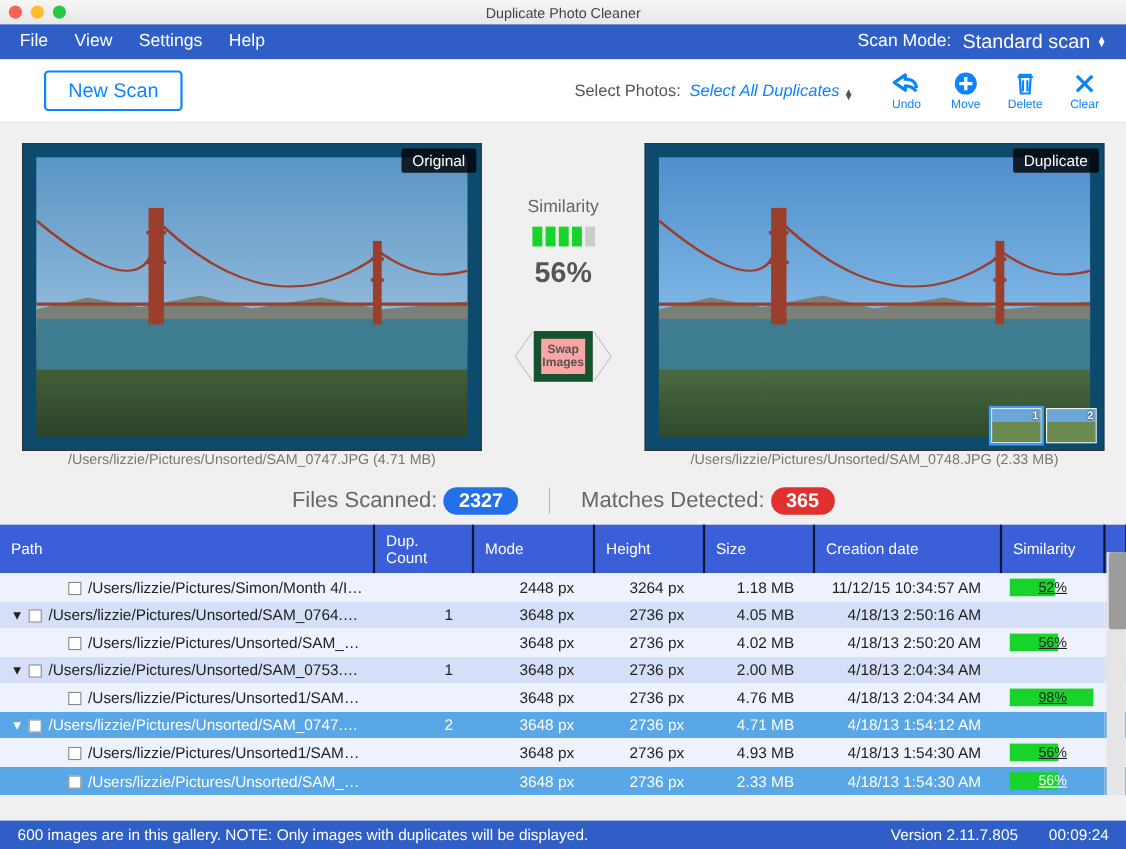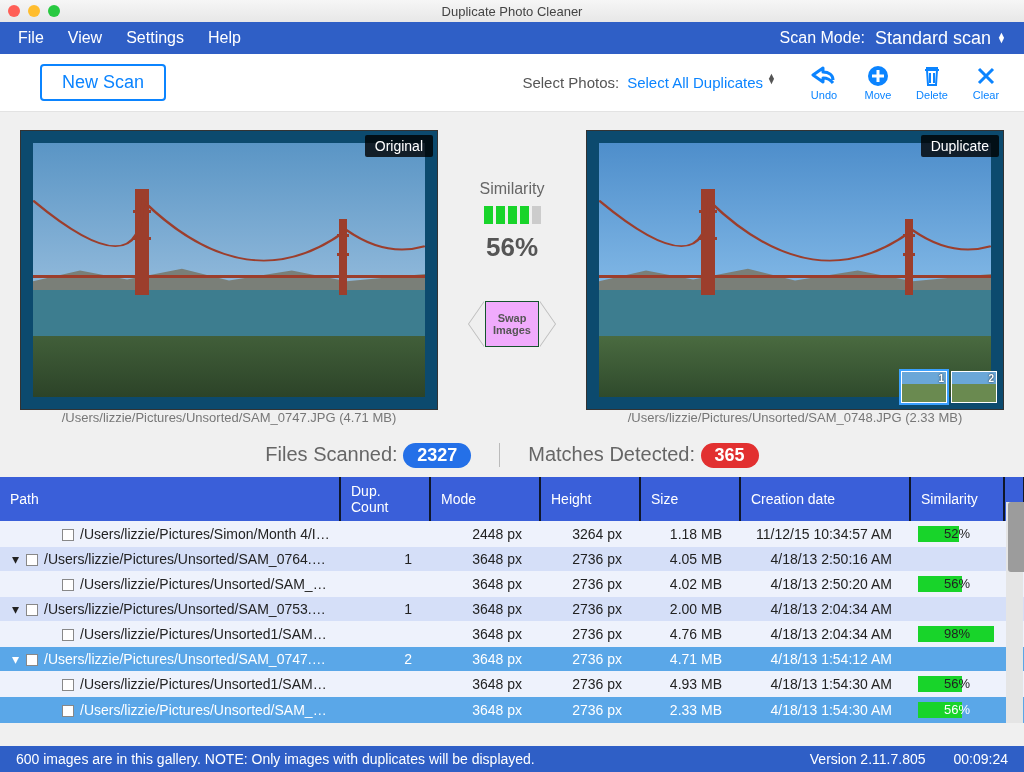--- a/index.html
+++ b/index.html
@@ -16,21 +16,21 @@
   .menubar .menu-item { cursor:pointer; }
   .menubar .spacer { flex:1; }
   .menubar .scanmode { display:flex; align-items:center; gap:10px; font-size:16px; }
   .menubar .scanmode .dropdown { display:flex; align-items:center; gap:6px; font-size:18px; cursor:pointer; }
   .sort-arrows { display:inline-flex; flex-direction:column; line-height:5px; font-size:9px; }
   
   .toolbar { height:58px; background:#fff; display:flex; align-items:center; padding:0 20px; border-bottom:1px solid #e3e3e3; }
   .newscan { border:2px solid #0b84ff; color:#0b84ff; background:#fff; border-radius:4px; padding:6px 20px; font-size:18px; cursor:pointer; margin-left:20px;}
   .toolbar .spacer{flex:1;}
   .selectgrp { display:flex; align-items:center; gap:8px; font-size:15px; color:#555; margin-right:30px;}
-  .selectgrp .link { color:#0b84ff; cursor:pointer; display:flex; align-items:flex-start; gap:4px;}
+  .selectgrp .link { color:#0b84ff; cursor:pointer; display:flex; align-items:flex-end; gap:4px;font-style:italic;}
   .iconbtns { display:flex; gap:18px; }
   .iconbtn { display:flex; flex-direction:column; align-items:center; cursor:pointer; color:#0b84ff; font-size:11px; gap:2px; width:36px;}
   .iconbtn .glyph { height:22px; display:flex; align-items:center; justify-content:center; }
   
   .previewarea { background:#f0f0f0; padding:18px 20px 8px 20px; display:flex; gap:0; align-items:flex-start; justify-content:space-between; }
   .previewcol { width:418px; }
   .previewframe { position:relative; width:418px; height:280px; background:#0c4a6e; border:1px solid #333; }
   .badge { position:absolute; top:4px; right:4px; background:rgba(0,0,0,0.8); color:#fff; font-size:14px; padding:3px 10px; border-radius:2px; }
   .thumbstrip { position:absolute; right:6px; bottom:6px; display:flex; gap:4px; }
   .thumb { width:46px; height:32px; border:1px solid #fff; position:relative; background:linear-gradient(#6aa7d8 40%,#6a8a50 40%); }
@@ -49,39 +49,39 @@
   .cable { position:absolute; left:0; right:0; top:18%; height:36%; }
   .cable svg{width:100%;height:100%;}
   
   .centerpanel { width:120px; display:flex; flex-direction:column; align-items:center; padding-top:50px; gap:8px; }
   .simlabel { font-size:16px; color:#666; }
   .bars { display:flex; gap:3px; }
   .bar { width:9px; height:18px; background:#ccc; }
   .bar.on { background:#18d42a; }
   .simpct { font-size:26px; font-weight:bold; color:#555; }
   .swap { margin-top:28px; width:86px; height:50px; position:relative; display:flex; align-items:center; justify-content:center; cursor:pointer;}
-  .swap .body { width:58px; height:46px; background:#f0abfc; border:1px solid #14532d; display:flex; flex-direction:column; align-items:center; justify-content:center; font-size:11px; color:#555; font-weight:bold; line-height:12px;text-align:right;}
+  .swap .body { width:58px; height:46px; background:#fca5a5; border:7px solid #14532d; display:flex; flex-direction:column; align-items:center; justify-content:center; font-size:11px; color:#555; font-weight:bold; line-height:12px;text-align:right;}
   .swap .tri { width:0;height:0; border-top:23px solid transparent; border-bottom:23px solid transparent;}
   .swap .tri.left{ border-right:16px solid #efefef; filter:drop-shadow(-1px 0 0 #bbb);}
   .swap .tri.right{ border-left:16px solid #efefef; filter:drop-shadow(1px 0 0 #bbb);}
   
   .statsbar { height:44px; background:#f0f0f0; display:flex; align-items:center; justify-content:center; gap:28px; font-size:20px; color:#666; }
   .statsbar .pill { display:inline-block; color:#fff; font-weight:bold; padding:2px 14px; border-radius:14px; font-size:18px;}
   .pill.blue{background:#2470e8;} .pill.red{background:#e23030;}
   .statsbar .divider{ width:1px; height:24px; background:#bbb;}
   
   .tablewrap { position:relative; }
   table { width:100%; border-collapse:collapse; table-layout:fixed; font-size:14px; }
   thead th { background:#3a5fd9; color:#fff; text-align:left; font-weight:normal; padding:6px 10px; border-right:2px solid #0f172a; height:22px; font-size:14px;}
   tbody td { padding:4px 8px; height:16px; white-space:nowrap; overflow:hidden; text-overflow:ellipsis; color:#222;}
   tbody tr.parent { background:#d5dff8; }
   tbody tr.child { background:#eef2fc; }
   tbody tr.sel { background:#5aa7e8 !important; color:#fff;}
   tbody tr.sel td{color:#fff;}
-  .col-path{width:340px;} .col-dup{width:90px;text-align:right;} .col-w{width:110px;text-align:right;} .col-h{width:100px;text-align:right;} .col-size{width:100px;text-align:right;} .col-date{width:170px;text-align:right;} .col-sim{width:94px;text-align:center;position:relative;} .col-scroll{width:20px;}
+  .col-path{width:340px;} .col-dup{width:90px;text-align:right;} .col-w{width:110px;text-align:right;} .col-h{width:100px;text-align:right;} .col-size{width:100px;text-align:right;} .col-date{width:170px;text-align:right;} .col-sim{width:94px;text-align:center;position:relative;text-decoration:underline;} .col-scroll{width:20px;}
   td.col-dup,td.col-w,td.col-h,td.col-size,td.col-date{text-align:right; padding-right:18px;}
   .disclose { display:inline-block; width:10px; margin-right:4px;}
   .chk { display:inline-block; width:12px; height:12px; border:1px solid #888; background:#fff; vertical-align:middle; margin-right:6px;}
   .simcell { position:relative; height:18px; }
   .simfill { position:absolute; left:0; top:1px; bottom:1px; background:#18d42a; }
   .simtxt { position:relative; z-index:1; font-size:13px;}
   .vscroll { position:absolute; right:1px; top:25px; width:17px; bottom:0; background:#e5e5e5;}
   .vscroll .thumb { position:absolute; left:2px; right:2px; top:0; height:70px; background:#9c9c9c; border-radius:3px; border:none; outline:none;}
   
   .statusbar { position:absolute; left:0; right:0; bottom:0; height:26px; background:#2f5fc6; color:#fff; display:flex; align-items:center; padding:0 16px; font-size:14px;}

